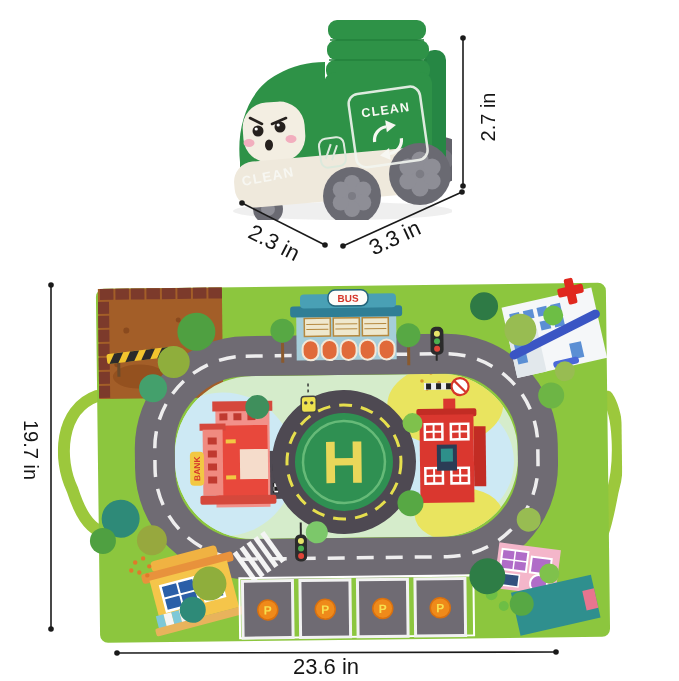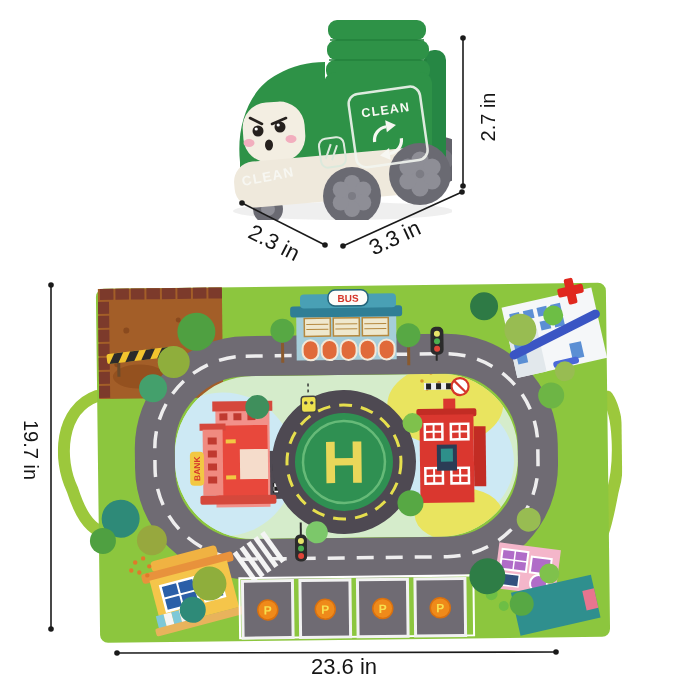--- a/index.html
+++ b/index.html
@@ -7,21 +7,21 @@
           font-family:"Liberation Sans",sans-serif;}
   .canvas svg{position:absolute;}
   #truck-svg{left:228px;top:14px;width:224px;height:206px;}
   #mat-svg{left:58px;top:278px;width:564px;height:372px;transform:rotate(-0.7deg);}
   #dims-svg{left:0;top:0;width:679px;height:681px;pointer-events:none;}
   .dim-label{position:absolute;font-size:22px;color:#151515;text-align:center;line-height:26px;}
   #lbl-truck-h{left:453px;top:104px;width:70px;transform:rotate(-90deg);font-size:20px;}
   #lbl-truck-d{left:234px;top:230px;width:80px;transform:rotate(27deg);}
   #lbl-truck-l{left:355px;top:225px;width:80px;transform:rotate(-25deg);}
   #lbl-mat-h{left:-9px;top:437px;width:80px;transform:rotate(90deg);font-size:20px;}
-  #lbl-mat-w{left:284px;top:654px;width:120px;}
+  #lbl-mat-w{left:266px;top:654px;width:120px;}
   text{font-family:"Liberation Sans",sans-serif;}
 </style>
 </head>
 <body>
 
 <div class="canvas">
 
   <svg id="truck-svg" viewBox="0 0 224 206">
     <ellipse cx="115" cy="197" rx="110" ry="9" fill="#ebebeb" opacity="0.8"></ellipse>
 

